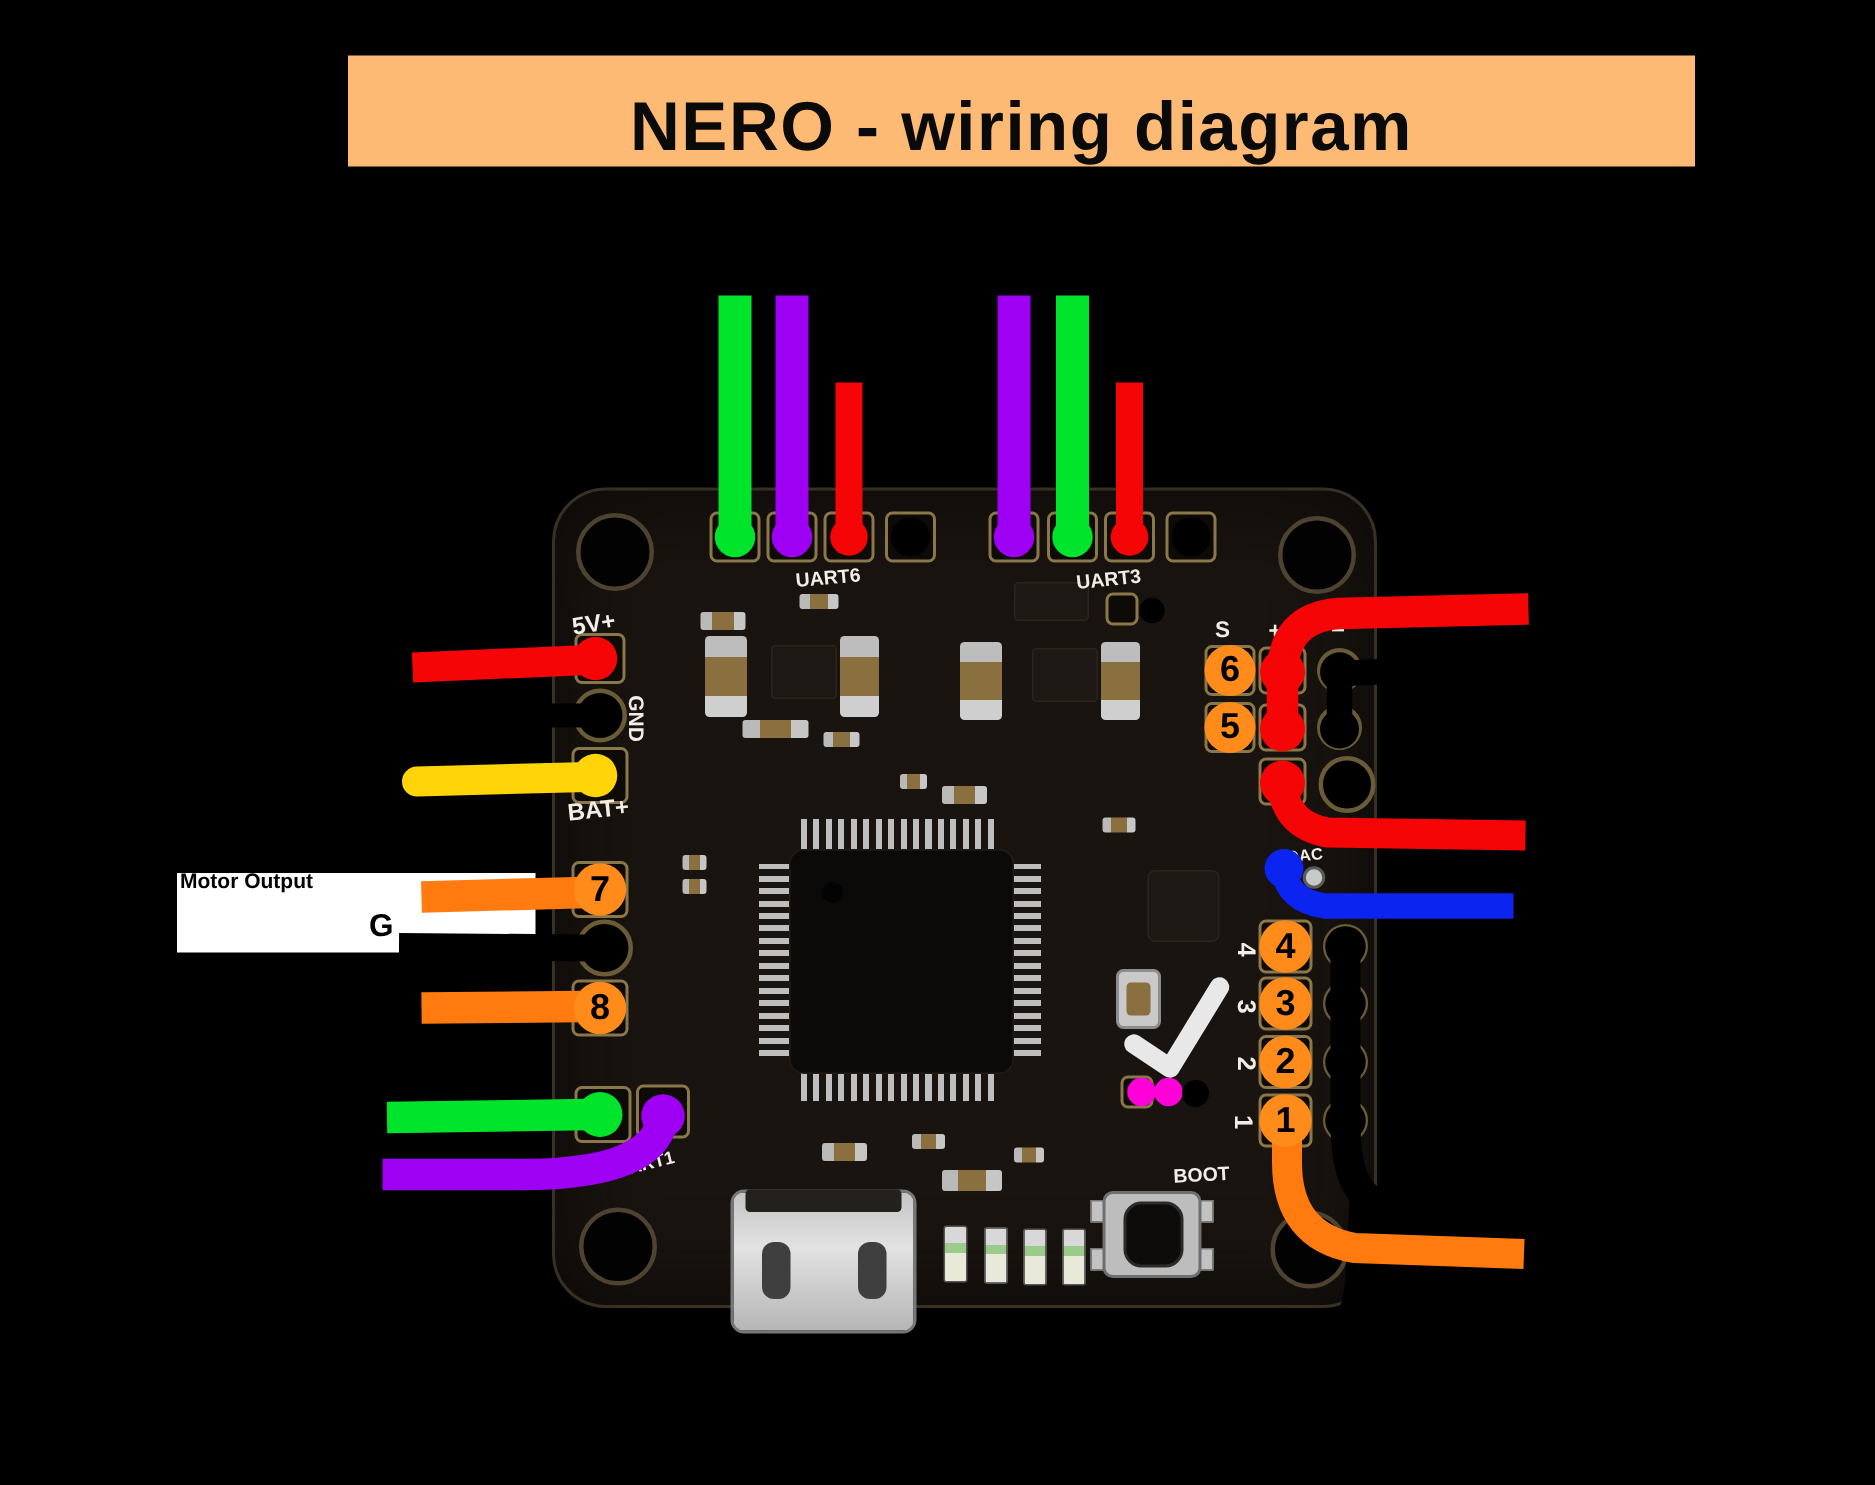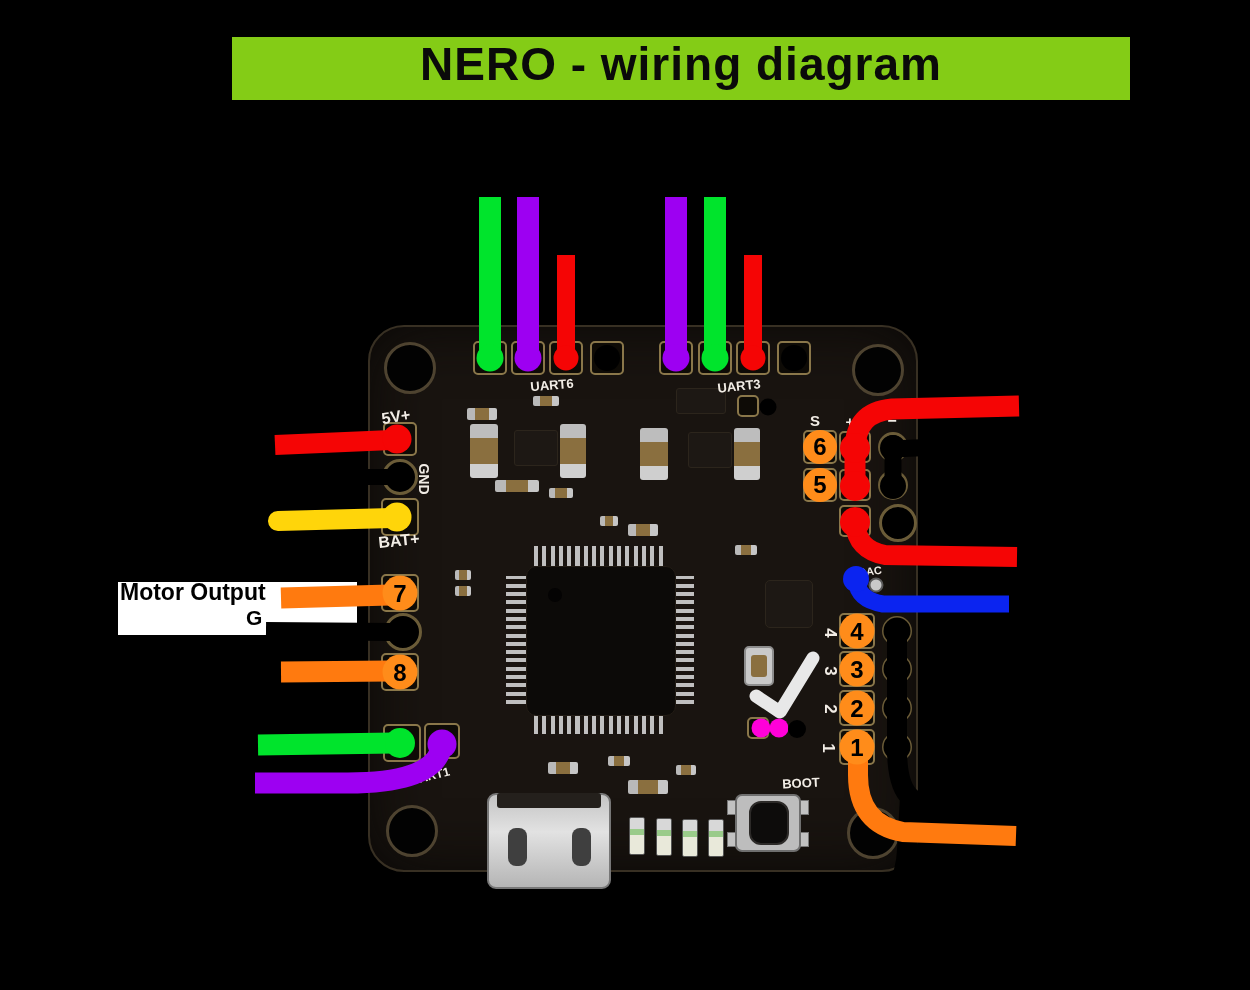--- a/index.html
+++ b/index.html
@@ -1,20 +1,20 @@
 <!DOCTYPE html>
 <html><head>
 <meta charset="utf-8">
 <style>
   html,body{margin:0;padding:0;background:#000;}
   .stage{position:relative;width:1250px;height:990px;background:#000;overflow:hidden;
          font-family:"Liberation Sans",sans-serif;}
   
-  .title-banner{position:absolute;left:232px;top:37px;width:898px;height:63px;background:#84cc16;
-    display:flex;align-items:flex-start;justify-content:center;}
+  .title-banner{position:absolute;left:232px;top:37px;width:898px;height:74px;background:#fdba74;
+    display:flex;align-items:flex-end;justify-content:center;}
   .title-banner span{font-size:46px;font-weight:600;color:#0a0a0a;letter-spacing:1px;}
   
   .board{position:absolute;left:368px;top:325px;width:550px;height:547px;background:#191410;
     border:2px solid #383023;border-radius:36px;box-sizing:border-box;
     box-shadow:inset 0 0 60px #0a0806;}
   .hole{position:absolute;width:52px;height:52px;border-radius:50%;background:#020202;
     border:3px solid #4e4330;box-sizing:border-box;transform:translate(-50%,-50%);}
   
   .pad-sq{position:absolute;width:34px;height:34px;background:#0e0b06;border:2px solid #8a774a;
     border-radius:5px;box-sizing:border-box;transform:translate(-50%,-50%);}
@@ -53,21 +53,21 @@
     background:linear-gradient(180deg,#cicaca,#c6c6c6 30%,#9e9e9e);background-color:#bdbdbd;
     border:2px solid #6f6f6f;box-sizing:border-box;z-index:4;}
   .boot-inner{position:absolute;left:749px;top:801px;width:40px;height:44px;border-radius:12px;
     background:#0d0c0b;border:2px solid #2c2a28;box-sizing:border-box;z-index:5;}
   .boot-tab{position:absolute;width:12px;height:15px;background:#c2c2c2;border:1px solid #777;
     box-sizing:border-box;z-index:3;}
   .led{position:absolute;width:16px;height:38px;border-radius:2px;z-index:4;
     background:linear-gradient(180deg,#d8d8d8 0 30%,#9acb8a 30% 48%,#e9e9da 48%);border:1px solid #555;box-sizing:border-box;}
   
   .annot-box{position:absolute;left:118px;top:582px;width:239px;height:53px;background:#fff;z-index:2;}
-  .annot-main{position:absolute;left:2px;top:-3px;font-size:23px;font-weight:bold;color:#000;}
+  .annot-main{position:absolute;left:2px;top:-3px;font-size:14px;font-weight:bold;color:#000;}
   .annot-g{position:absolute;left:128px;top:24px;font-size:21px;font-weight:bold;color:#000;}
   svg.wires{position:absolute;left:0;top:0;z-index:5;}
   .vtxt{transform:translate(-50%,-50%) rotate(90deg);}
 </style>
 </head>
 <body>
 
 <div class="stage">
 
   <div class="board"></div>

